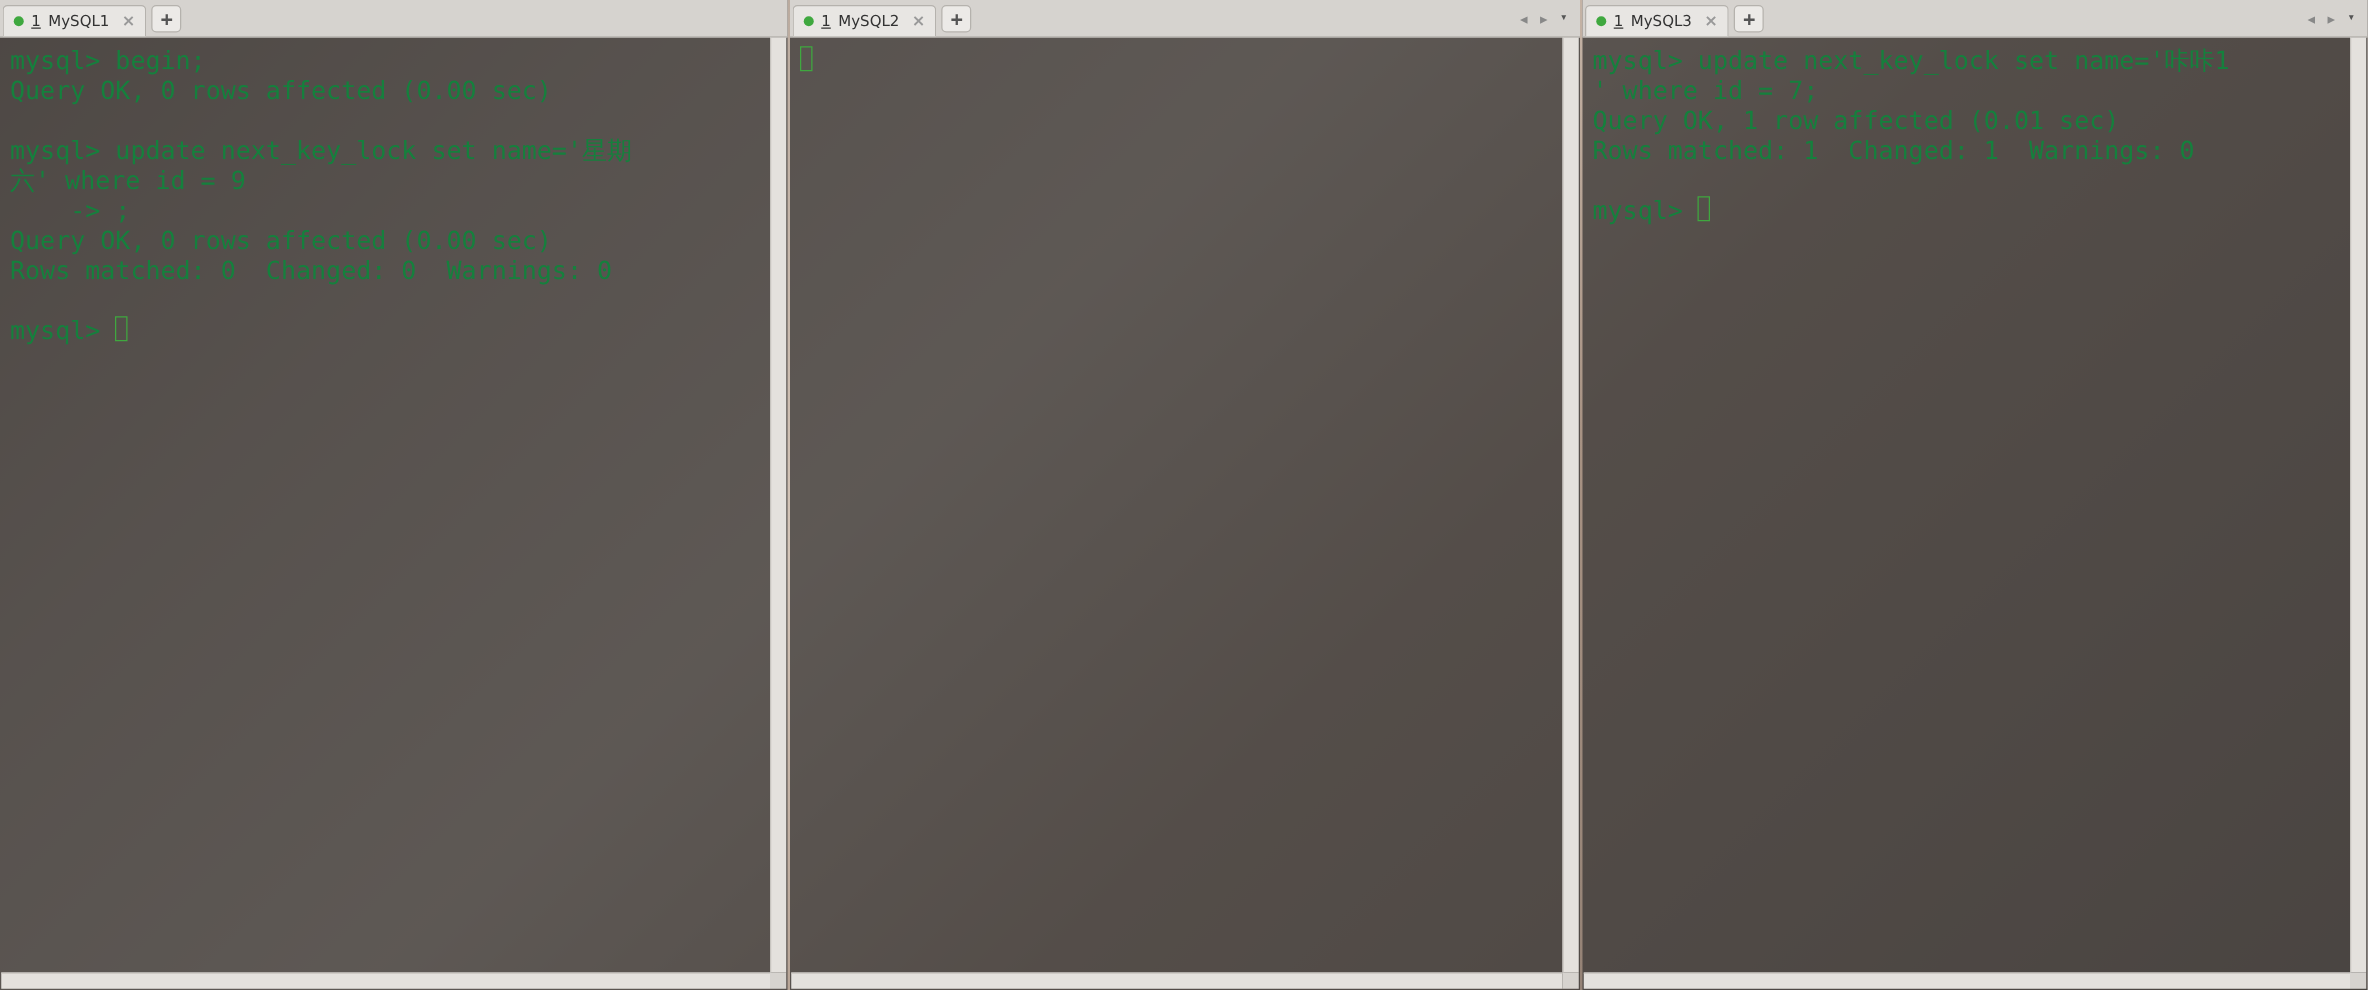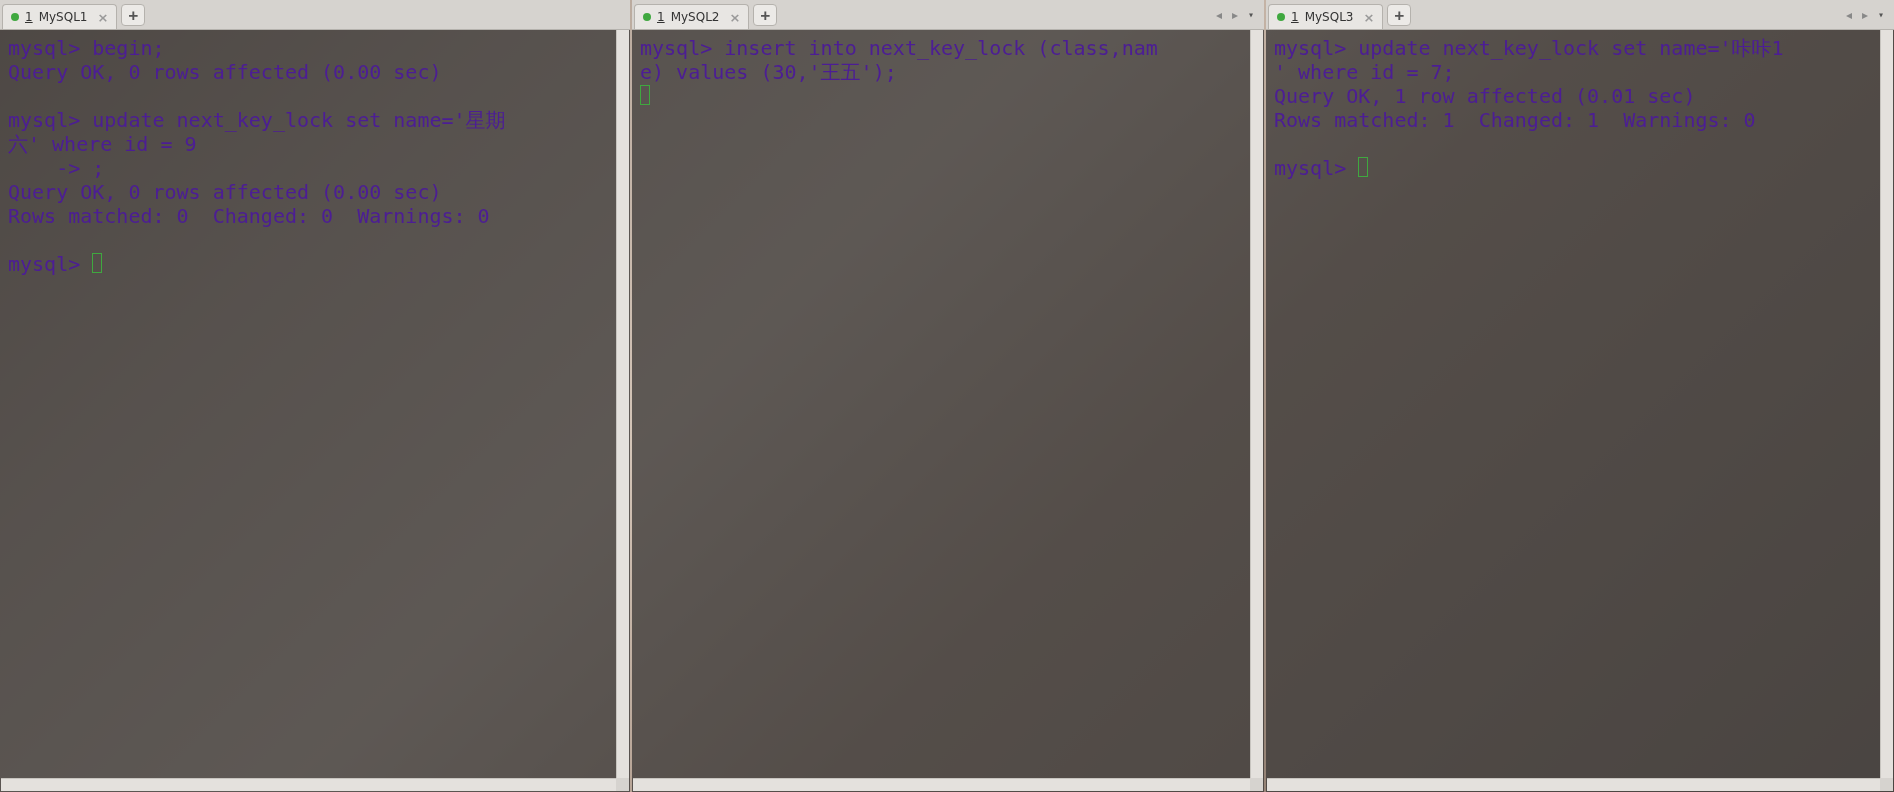--- a/index.html
+++ b/index.html
@@ -74,21 +74,21 @@
     cursor: pointer;
   }
   .dropdown-arrow {
     color: #555; font-size: 10px; padding: 2px 4px; cursor: pointer;
   }
   .terminal {
     flex: 1;
     padding: 6px 8px;
     font-size: 20px;
     line-height: 24px;
-    color: #4c1d95;
+    color: #15803d;
     white-space: pre-wrap;
     word-break: break-all;
     background: transparent;
     position: relative;
   }
   .cursor {
     display: inline-block;
     width: 10px; height: 20px;
     border: 1.5px solid #3fa83f;
     vertical-align: -2px;
@@ -146,23 +146,21 @@
       <span>MySQL2</span>
       <span class="close">×</span>
     </div>
     <div class="newtab">+</div>
     <div class="navbtns">
       <span class="navbtn">◂</span>
       <span class="navbtn">▸</span>
       <span class="dropdown-arrow">▾</span>
     </div>
   </div>
-  <div class="terminal"><span>mysql&gt; insert into next_key_lock (class,nam
-e) values (30,'王五');
-</span><span class="cursor"></span></div>
+  <div class="terminal"><span class="cursor"></span></div>
   <div class="scrollbar-v"></div>
   <div class="scrollbar-h"></div>
   <div class="scrollcorner"></div>
 </div>
 
 <div class="pane pane3">
   <div class="tabbar">
     <div class="tab">
       <span class="dot"></span>
       <span class="underline-num">1</span>

